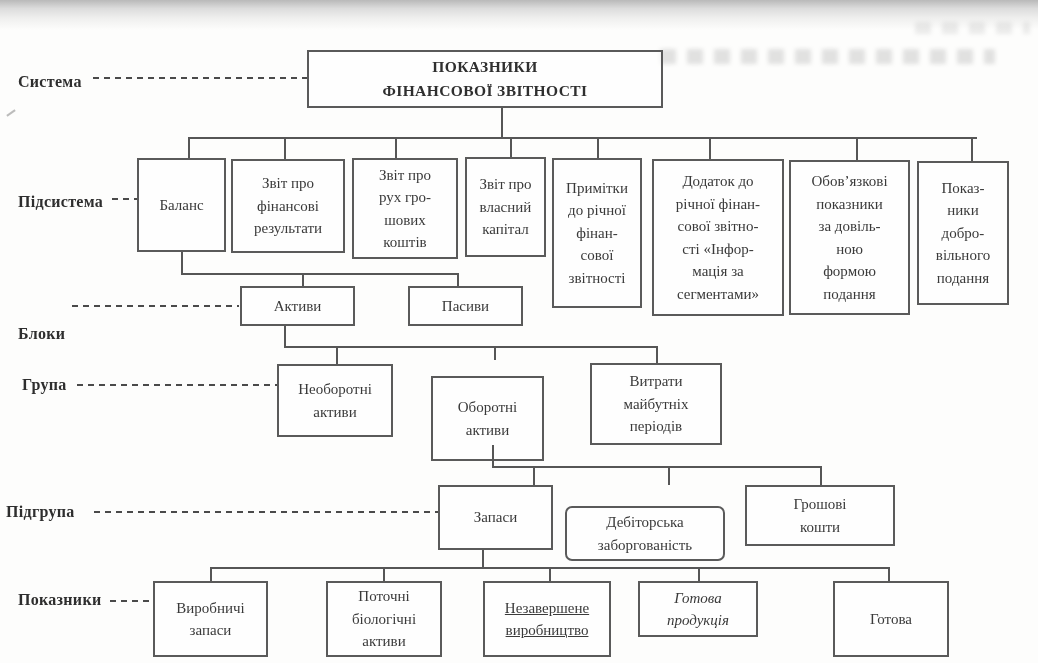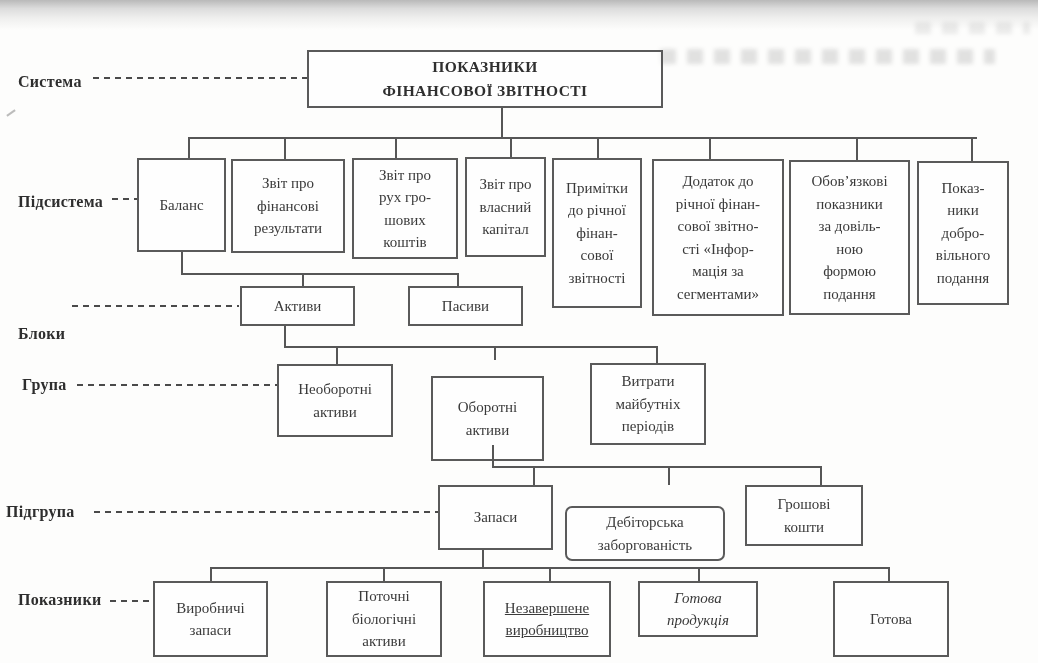--- a/index.html
+++ b/index.html
@@ -142,34 +142,34 @@
   <i class="vl" style="left:284px;top:326px;height:20px;"></i>
   <i class="hl" style="left:284px;top:346px;width:374px;"></i>
   <i class="vl" style="left:336px;top:346px;height:18px;"></i>
   <i class="vl" style="left:494px;top:346px;height:14px;"></i>
   <i class="vl" style="left:656px;top:346px;height:17px;"></i>
 
   <div class="box" style="left:277px;top:364px;width:116px;height:73px;">Необоротні
 активи</div>
   <div class="box" style="left:431px;top:360px;width:113px;height:85px;margin-top:16px;">Оборотні
 активи</div>
-  <div class="box" style="left:590px;top:363px;width:116px;height:82px;">Витрати
+  <div class="box" style="left:590px;top:363px;width:132px;height:82px;">Витрати
 майбутніх
 періодів</div>
 
   <i class="vl" style="left:492px;top:445px;height:21px;"></i>
   <i class="hl" style="left:492px;top:466px;width:330px;"></i>
   <i class="vl" style="left:533px;top:466px;height:19px;"></i>
   <i class="vl" style="left:668px;top:466px;height:19px;"></i>
   <i class="vl" style="left:820px;top:466px;height:19px;"></i>
 
   <div class="box" style="left:438px;top:485px;width:115px;height:65px;">Запаси</div>
   <div class="box" style="left:565px;top:506px;width:160px;height:55px;border-radius:7px;">Дебіторська
 заборгованість</div>
-  <div class="box" style="left:745px;top:485px;width:118px;height:61px;">Грошові
+  <div class="box" style="left:745px;top:485px;width:150px;height:61px;">Грошові
 кошти</div>
 
   <i class="vl" style="left:482px;top:550px;height:17px;"></i>
   <i class="hl" style="left:210px;top:567px;width:680px;"></i>
   <i class="vl" style="left:210px;top:567px;height:14px;"></i>
   <i class="vl" style="left:383px;top:567px;height:14px;"></i>
   <i class="vl" style="left:549px;top:567px;height:14px;"></i>
   <i class="vl" style="left:698px;top:567px;height:14px;"></i>
   <i class="vl" style="left:888px;top:567px;height:14px;"></i>
 

